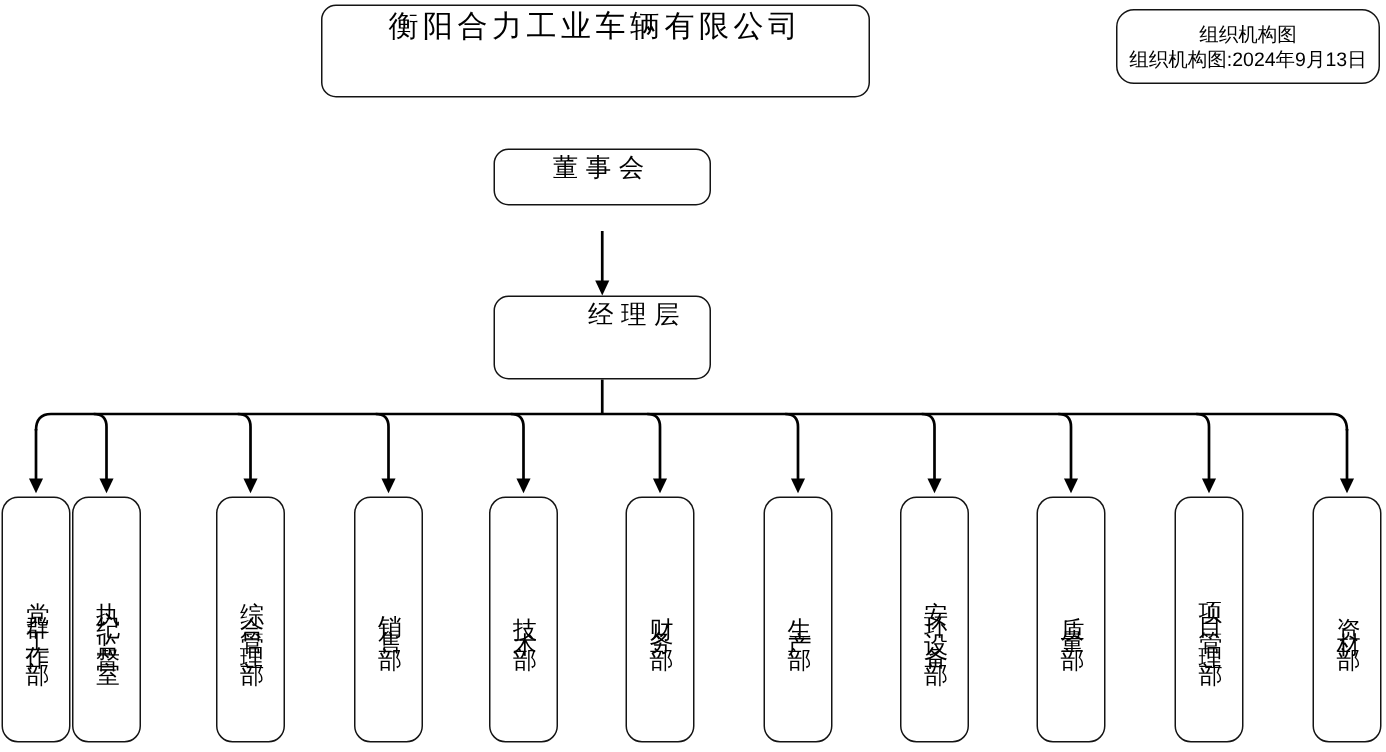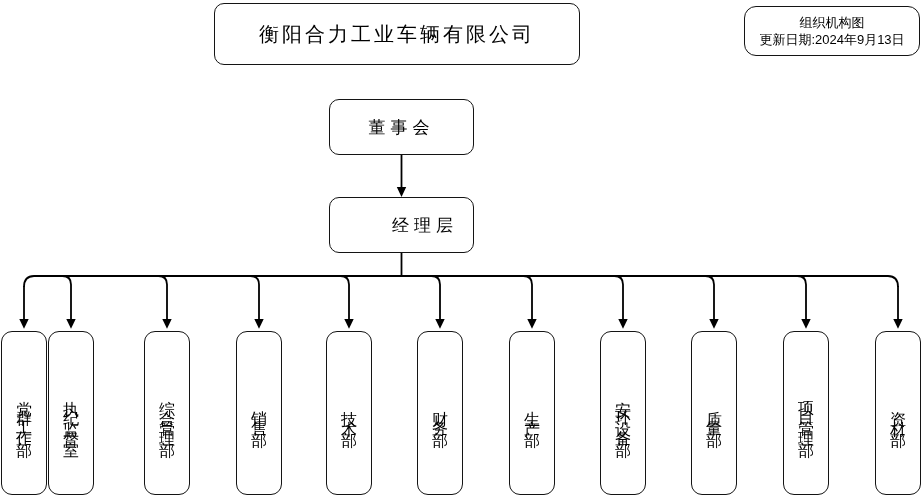--- a/index.html
+++ b/index.html
@@ -32,21 +32,20 @@
     fill: #000000;
     stroke: none;
   }
   .box {
     position: absolute;
     box-sizing: border-box;
     background: #ffffff;
     border: 1.7px solid #141414;
     border-radius: 10px;
     display: flex;
-    align-items: center;
     justify-content: center;
     text-align: center;
   }
   .title-box {
     left: 214px;
     top: 3px;
     width: 366px;
     height: 62px;
     font-size: 20px;
     letter-spacing: 3px;
@@ -62,21 +61,21 @@
     border-radius: 12px;
     padding: 2px 0;
     margin-left: 40px;
   }
   .node-box {
     left: 329px;
     width: 145px;
     font-size: 17px;
     letter-spacing: 5px;
   }
-  .node-board { top: 99px;  height: 56px; }
+  .node-board { top: 99px;  height: 38px; }
   .node-mgmt  { top: 197px; height: 56px; padding-left: 47px; }
   .dept {
     top: 331px;
     width: 46px;
     height: 164px;
     border-radius: 11px;
   }
   .vtext {
     writing-mode: vertical-rl;
     text-orientation: upright;
@@ -140,21 +139,21 @@
       <path class="ah" d="M893.3 319 L902.7 319 L898 328.8 Z"></path>
     </g>
   </svg>
 
   <div class="box title-box">
     <span>衡阳合力工业车辆有限公司</span>
   </div>
 
   <div class="box info-box">
     <div>组织机构图</div>
-    <div>更新日期:2024年9月13日</div>
+    <div>组织机构图:2024年9月13日</div>
   </div>
 
   <div class="box node-box node-board">
     <span>董事会</span>
   </div>
   <div class="box node-box node-mgmt">
     <span>经理层</span>
   </div>
 
   <div class="box dept" style="left:1px">

